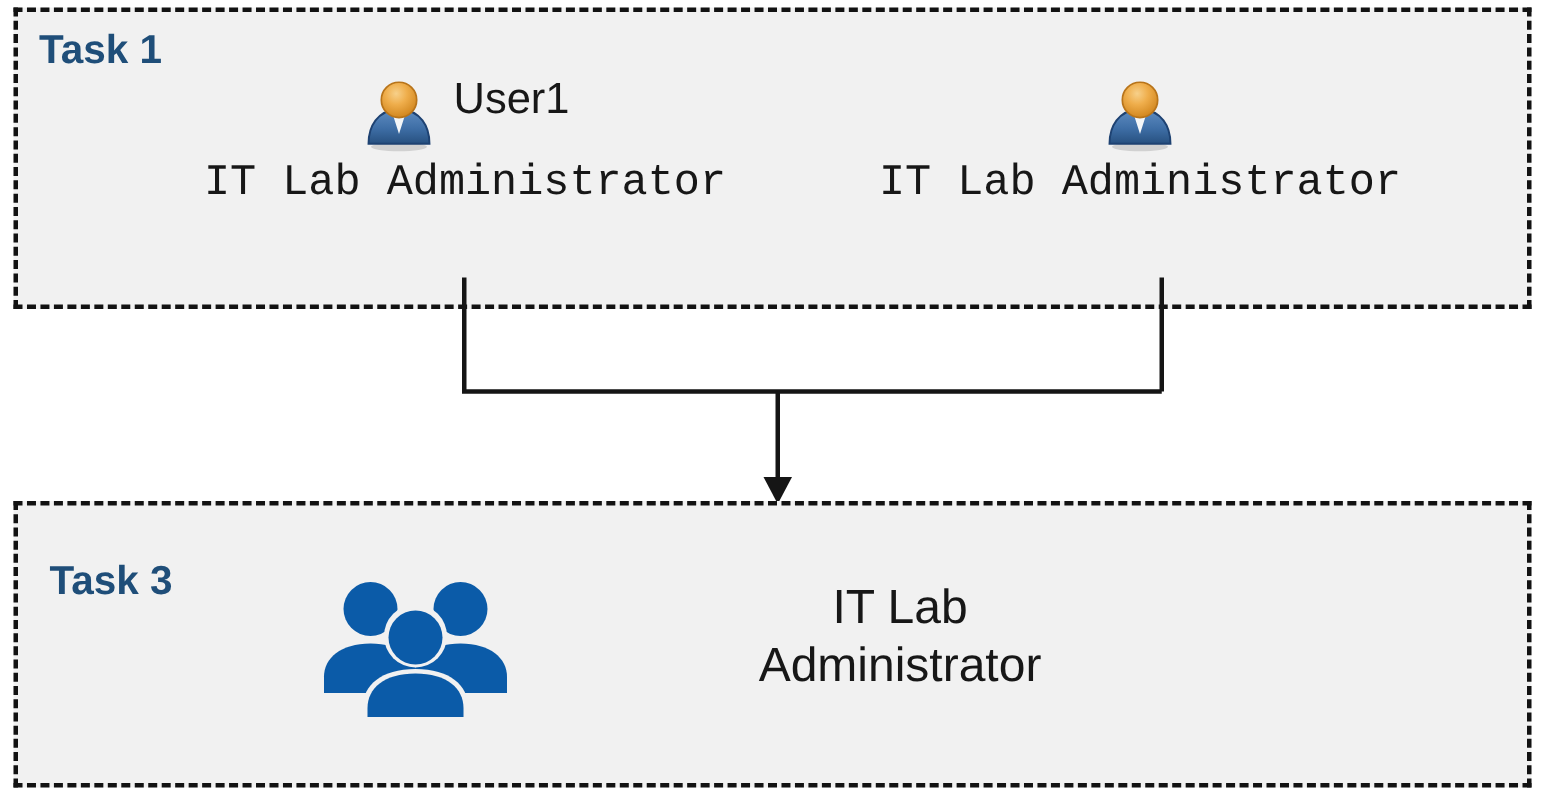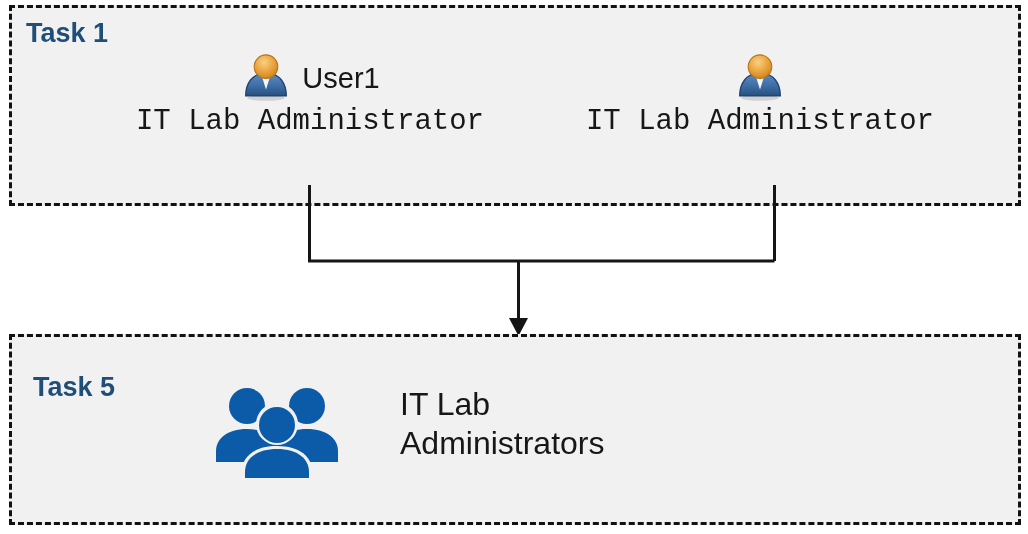--- a/index.html
+++ b/index.html
@@ -41,21 +41,21 @@
   .person {
     position: absolute;
     text-align: center;
     color: #161616;
   }
   #person-user1 { left: 130px; top: 52px; width: 360px; }
   #person-guest { left: 560px; top: 52px; width: 400px; }
 
   .person-toprow {
     display: flex;
-    align-items: center;
+    align-items: flex-start;
     justify-content: center;
     gap: 10px;
     height: 52px;
   }
   .person-name {
     font-size: 29px;
     color: #171717;
     white-space: nowrap;
     line-height: 1;
   }
@@ -78,20 +78,21 @@
     width: 140px;
     height: 98px;
   }
   #group-icon { width: 140px; height: 98px; display: block; }
 
   #group-label {
     position: absolute;
     left: 400px;
     top: 385px;
     width: 400px;
+    text-align: center;
     font-size: 32px;
     line-height: 1.22;
     color: #171717;
   }
 
   
   #connector {
     position: absolute;
     left: 0; top: 0;
     width: 1028px; height: 534px;
@@ -164,21 +165,21 @@
     <g stroke="#151515" stroke-width="3" fill="none">
       <path d="M309.5 185 L309.5 261 L774.5 261"></path>
       <path d="M774.5 185 L774.5 261"></path>
       <path d="M518.5 261 L518.5 325"></path>
     </g>
     <path d="M518.5 336 L509 318 L528 318 Z" fill="#151515"></path>
   </svg>
 
   <div id="task2-box" class="task-box"></div>
 
-  <div id="task2-label" class="task-label">Task 5</div>
+  <div id="task2-label" class="task-label">Task 3</div>
 
   <div id="group-icon-wrap">
     <svg id="group-icon" viewBox="0 0 140 98" xmlns="http://www.w3.org/2000/svg">
       <g fill="#0B5BA8">
 
         <circle cx="40" cy="23" r="18"></circle>
         <path d="M40 46 C20 46 9 56 9 68 L9 79 L71 79 L71 68 C71 56 60 46 40 46 Z"></path>
 
         <circle cx="100" cy="23" r="18"></circle>
         <path d="M100 46 C80 46 69 56 69 68 L69 79 L131 79 L131 68 C131 56 120 46 100 46 Z"></path>
@@ -186,16 +187,16 @@
         <circle cx="70" cy="41" r="21" fill="#F1F1F1"></circle>
         <circle cx="70" cy="42" r="18"></circle>
         <path d="M70 63 C47 63 35 74 35 88 L35 97 L105 97 L105 88 C105 74 93 63 70 63 Z" fill="#F1F1F1"></path>
         <path d="M70 66 C49 66 38 76 38 89 L38 95 L102 95 L102 89 C102 76 91 66 70 66 Z"></path>
       </g>
     </svg>
   </div>
 
   <div id="group-label">
     <div>IT Lab</div>
-    <div>Administrators</div>
+    <div>Administrator</div>
   </div>
 
 </div>
 
 </body></html>

